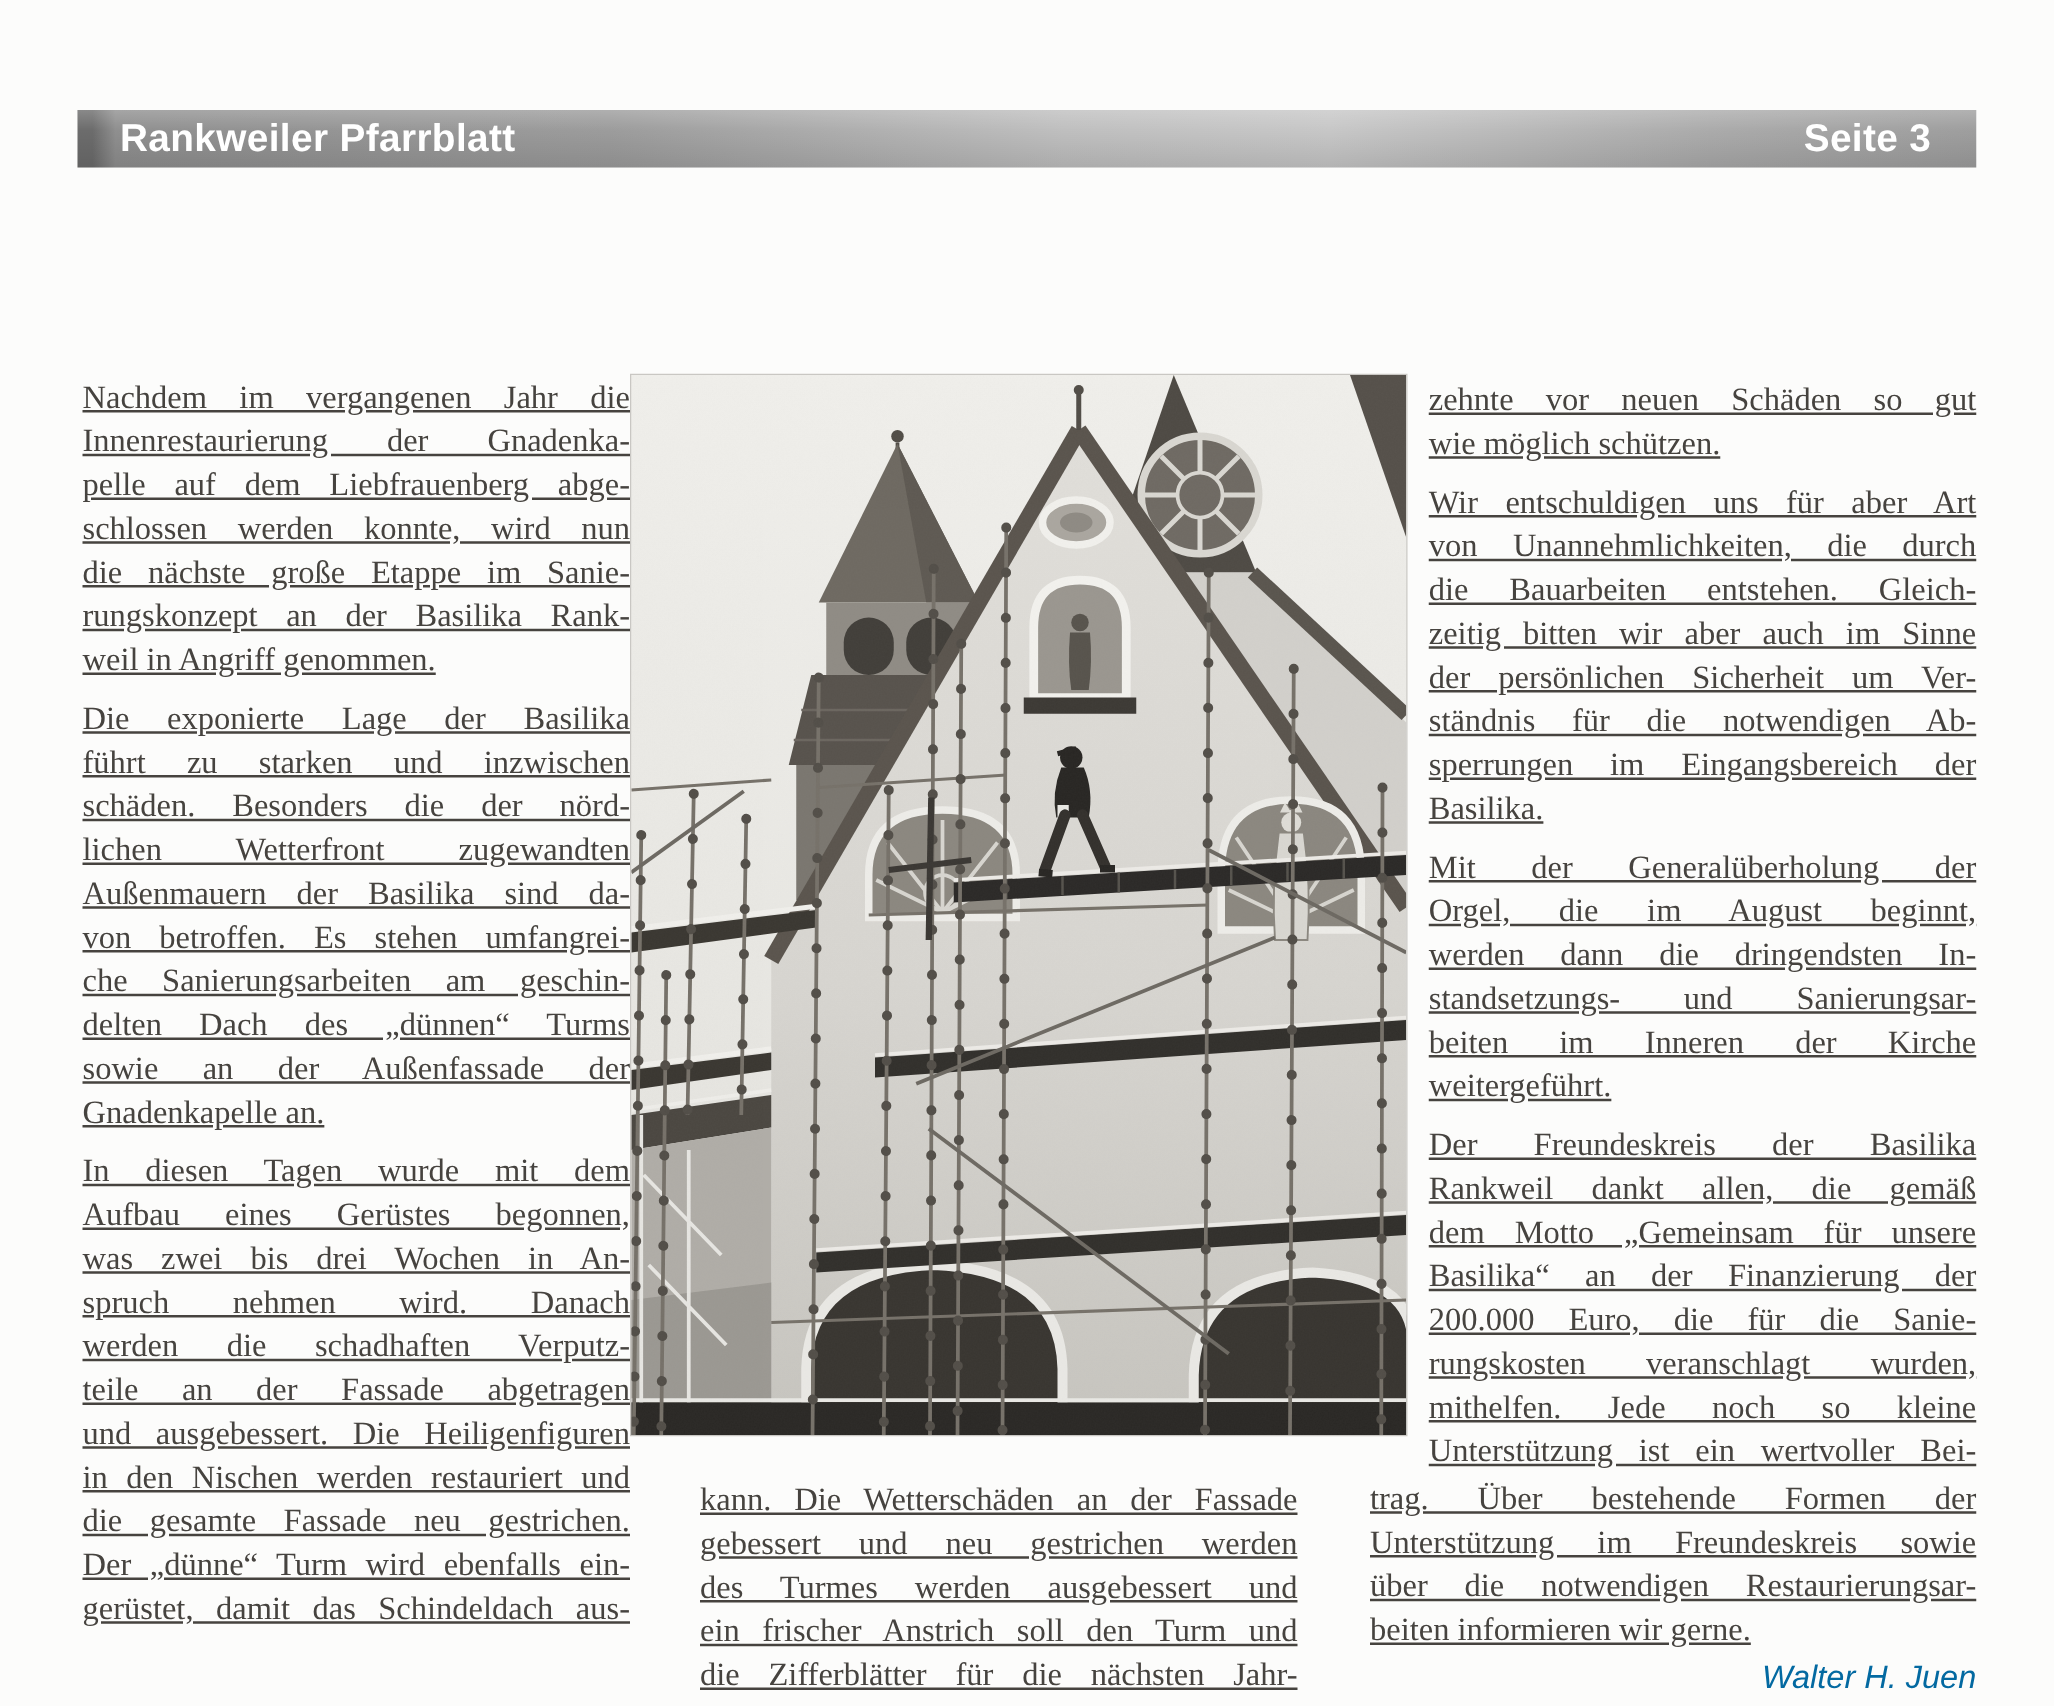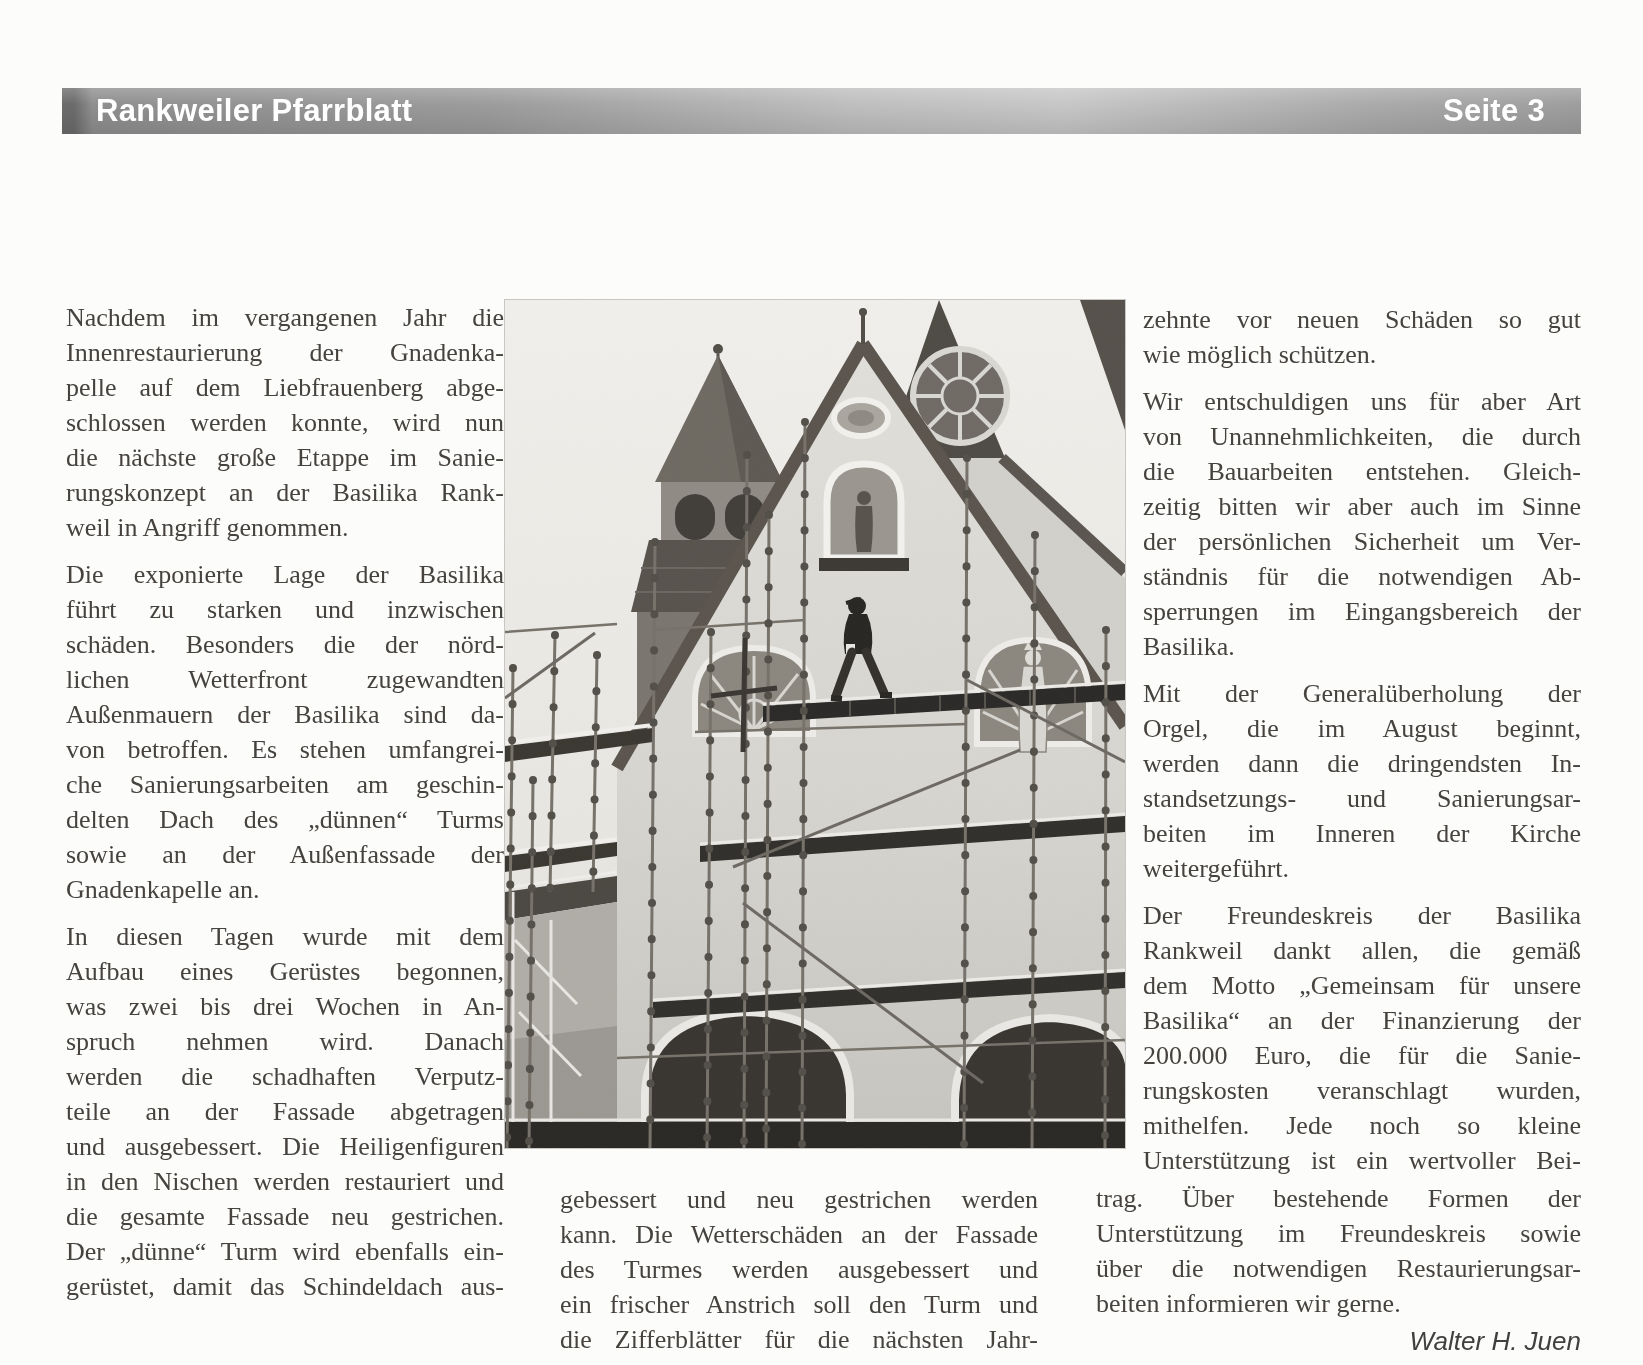--- a/index.html
+++ b/index.html
@@ -24,34 +24,34 @@
     position:absolute; left:66px; top:212px; width:1500px;
     font-family:"Liberation Sans", sans-serif; font-weight:bold;
     font-size:44px; letter-spacing:-0.8px; color:#373737;
   }
   
   .col { position:absolute; font-size:26px; line-height:35px; color:#46433f; }
   .col-left        { left:66px;   top:300px;  width:438px; }
   .col-middle      { left:560px;  top:1182px; width:478px; }
   .col-right       { left:1143px; top:302px;  width:438px; }
   .col-right-wide  { left:1096px; top:1136px; width:485px;margin-top:45px; }
-  .para { margin:0 0 12px 0; }
+  .para { margin:0 0 12px 0;text-decoration:underline; }
   .ln { display:block; text-align:justify; text-align-last:justify; }
   .ln.last { text-align-last:left; }
   
   .photo {
     position:absolute; left:505px; top:300px; width:620px; height:848px;
     outline:1px solid #c9c7c3; background:#e8e7e3;
   }
   .photo svg { display:block; }
   
   .byline {
     position:absolute; left:1096px; top:1326px; width:485px;
     text-align:right; font-family:"Liberation Sans", sans-serif;
-    font-style:italic; font-size:26px; color:#404040;
+    font-style:italic; font-size:26px; color:#0369a1;
   }
 </style>
 </head>
 <body>
 
 <div class="page">
 
   <div class="masthead">
     <span>Rankweiler Pfarrblatt</span>
     <span>Seite 3</span>
@@ -216,22 +216,22 @@
         <path d="M326,398 L337,399" stroke="#282623" stroke-width="6"></path>
         <path d="M375,395 L387,395" stroke="#282623" stroke-width="6"></path>
       </g>
 
       <rect width="620" height="848" filter="url(#grain)" opacity="0.08"></rect>
     </svg>
   </div>
 
   <div class="col col-middle">
       <p class="para">
+        <span class="ln">kann. Die Wetterschäden an der Fassade</span>
         <span class="ln">gebessert und neu gestrichen werden</span>
-        <span class="ln">kann. Die Wetterschäden an der Fassade</span>
         <span class="ln">des Turmes werden ausgebessert und</span>
         <span class="ln">ein frischer Anstrich soll den Turm und</span>
         <span class="ln">die Zifferblätter für die nächsten Jahr-</span>
       </p>
     </div>
 
   <div class="col col-right">
       <p class="para">
         <span class="ln">zehnte vor neuen Schäden so gut</span>
         <span class="ln last">wie möglich schützen.</span>

